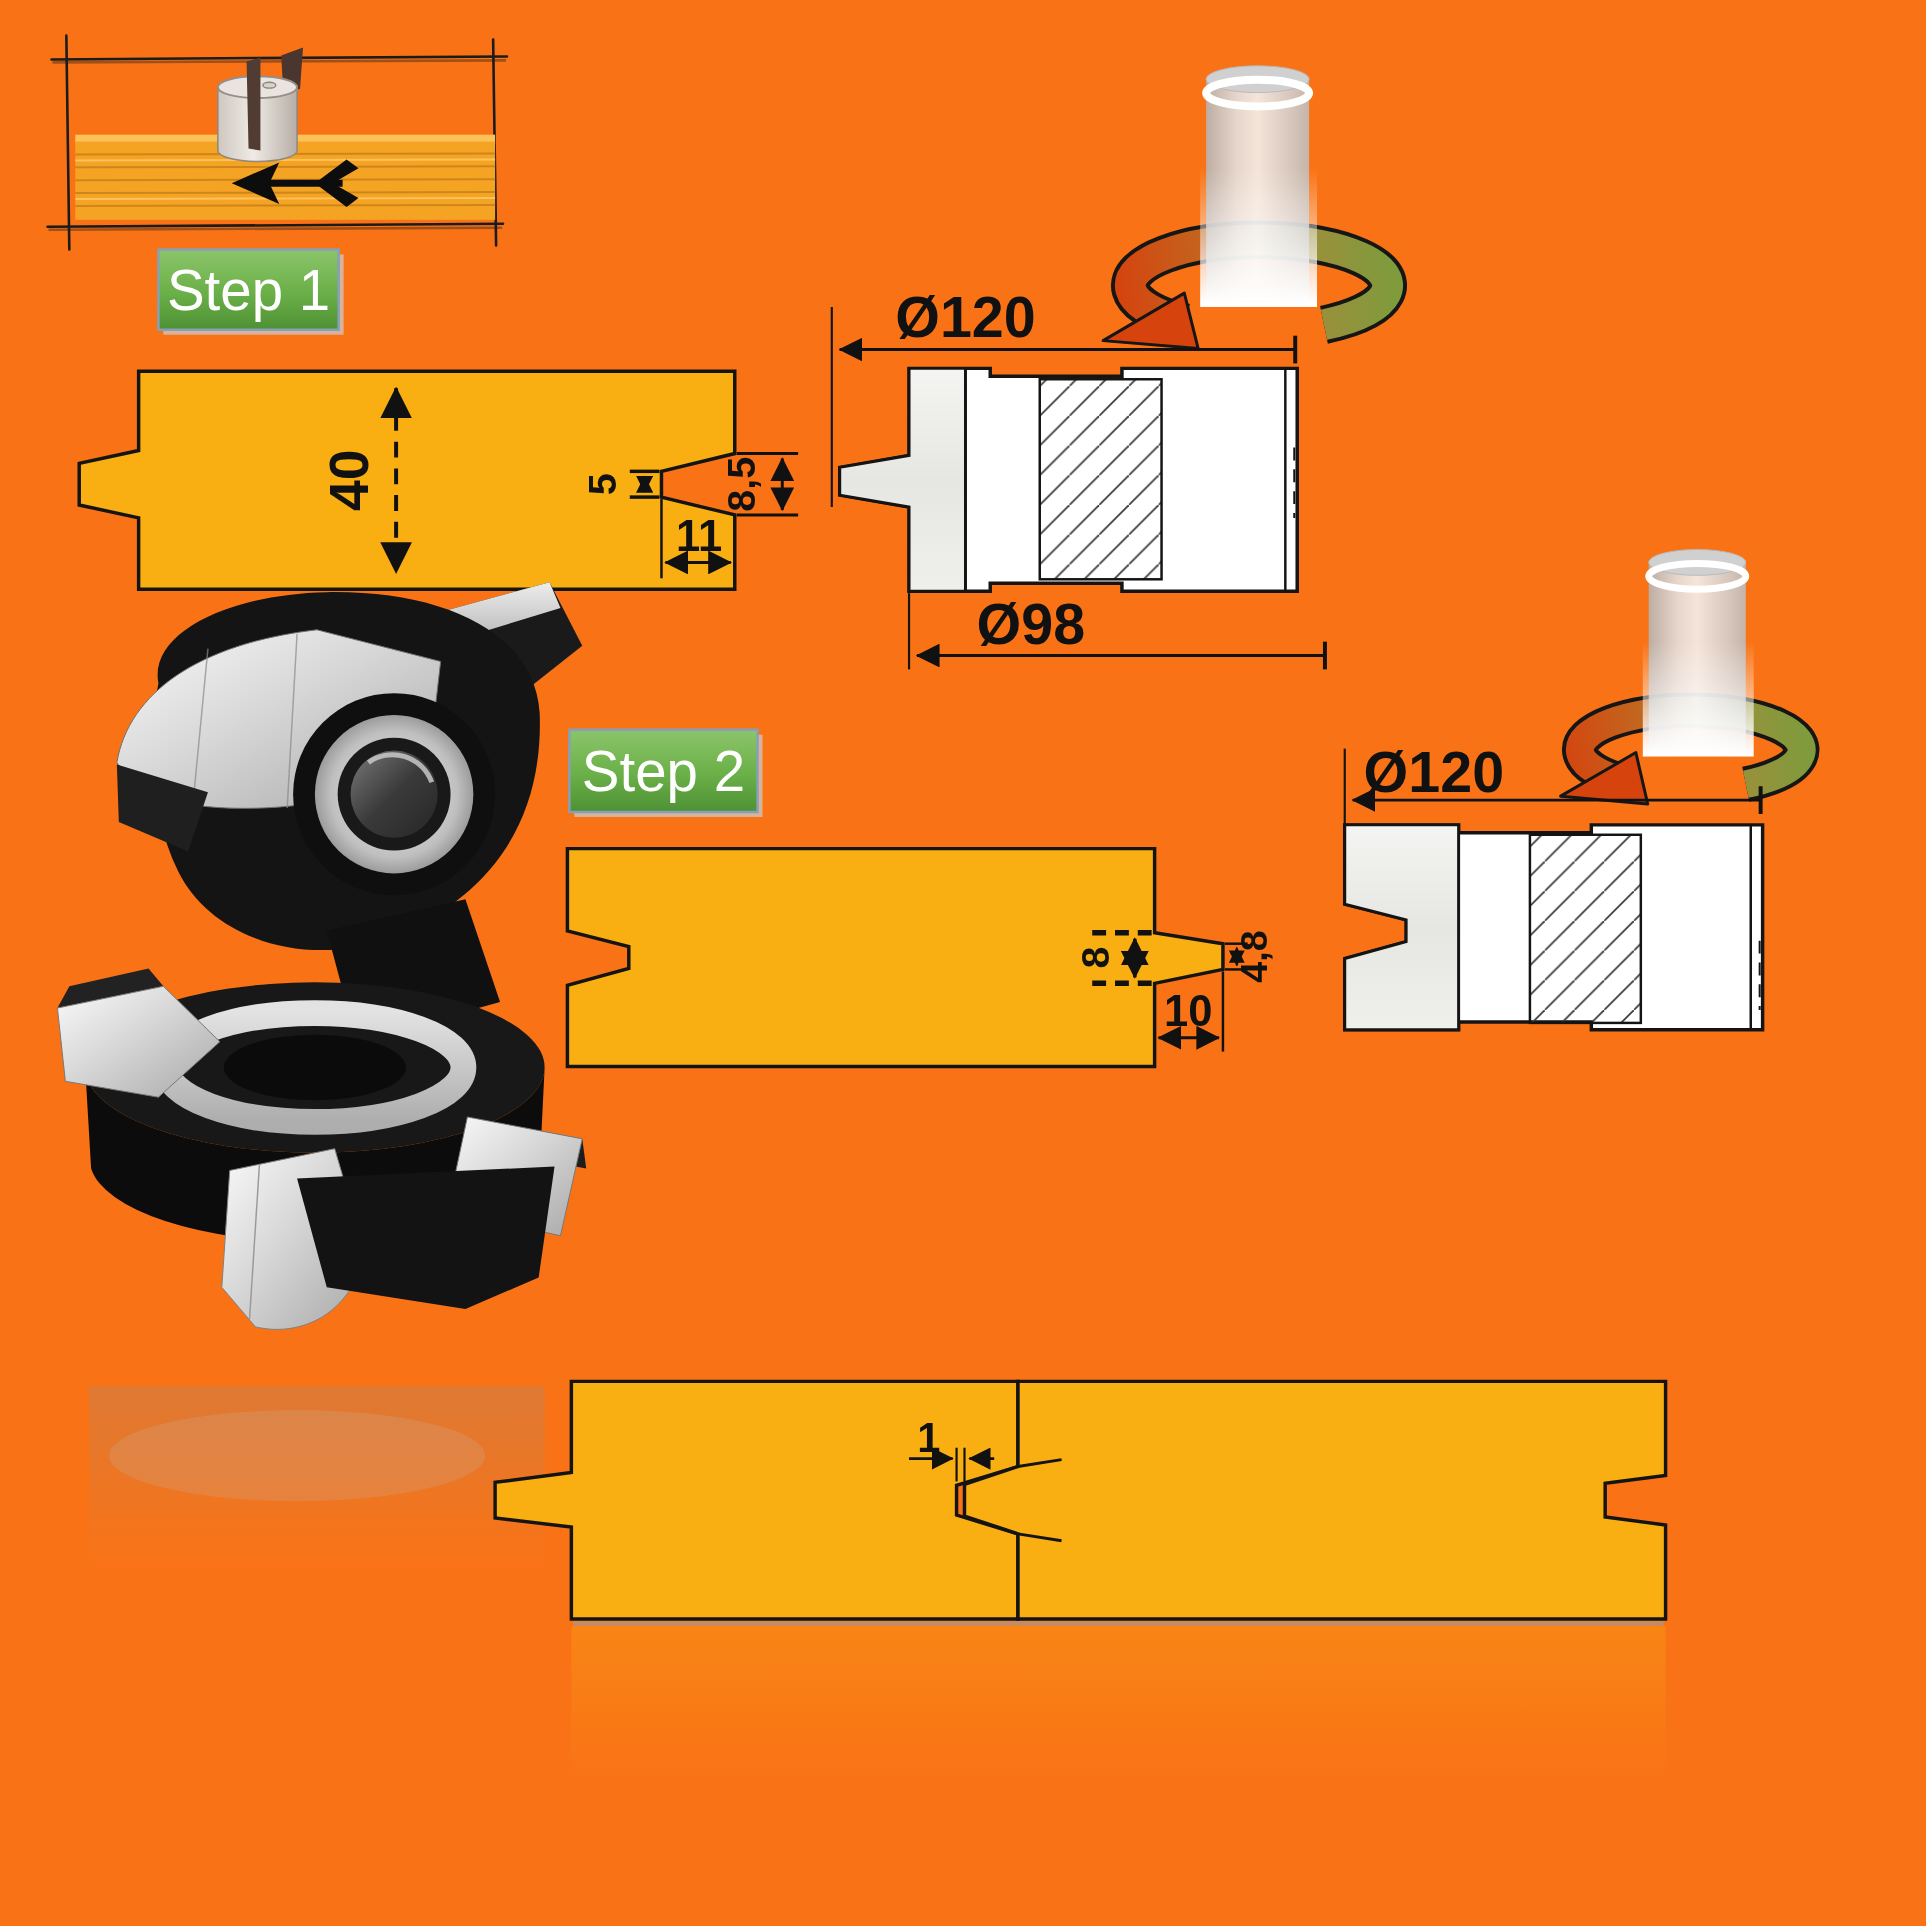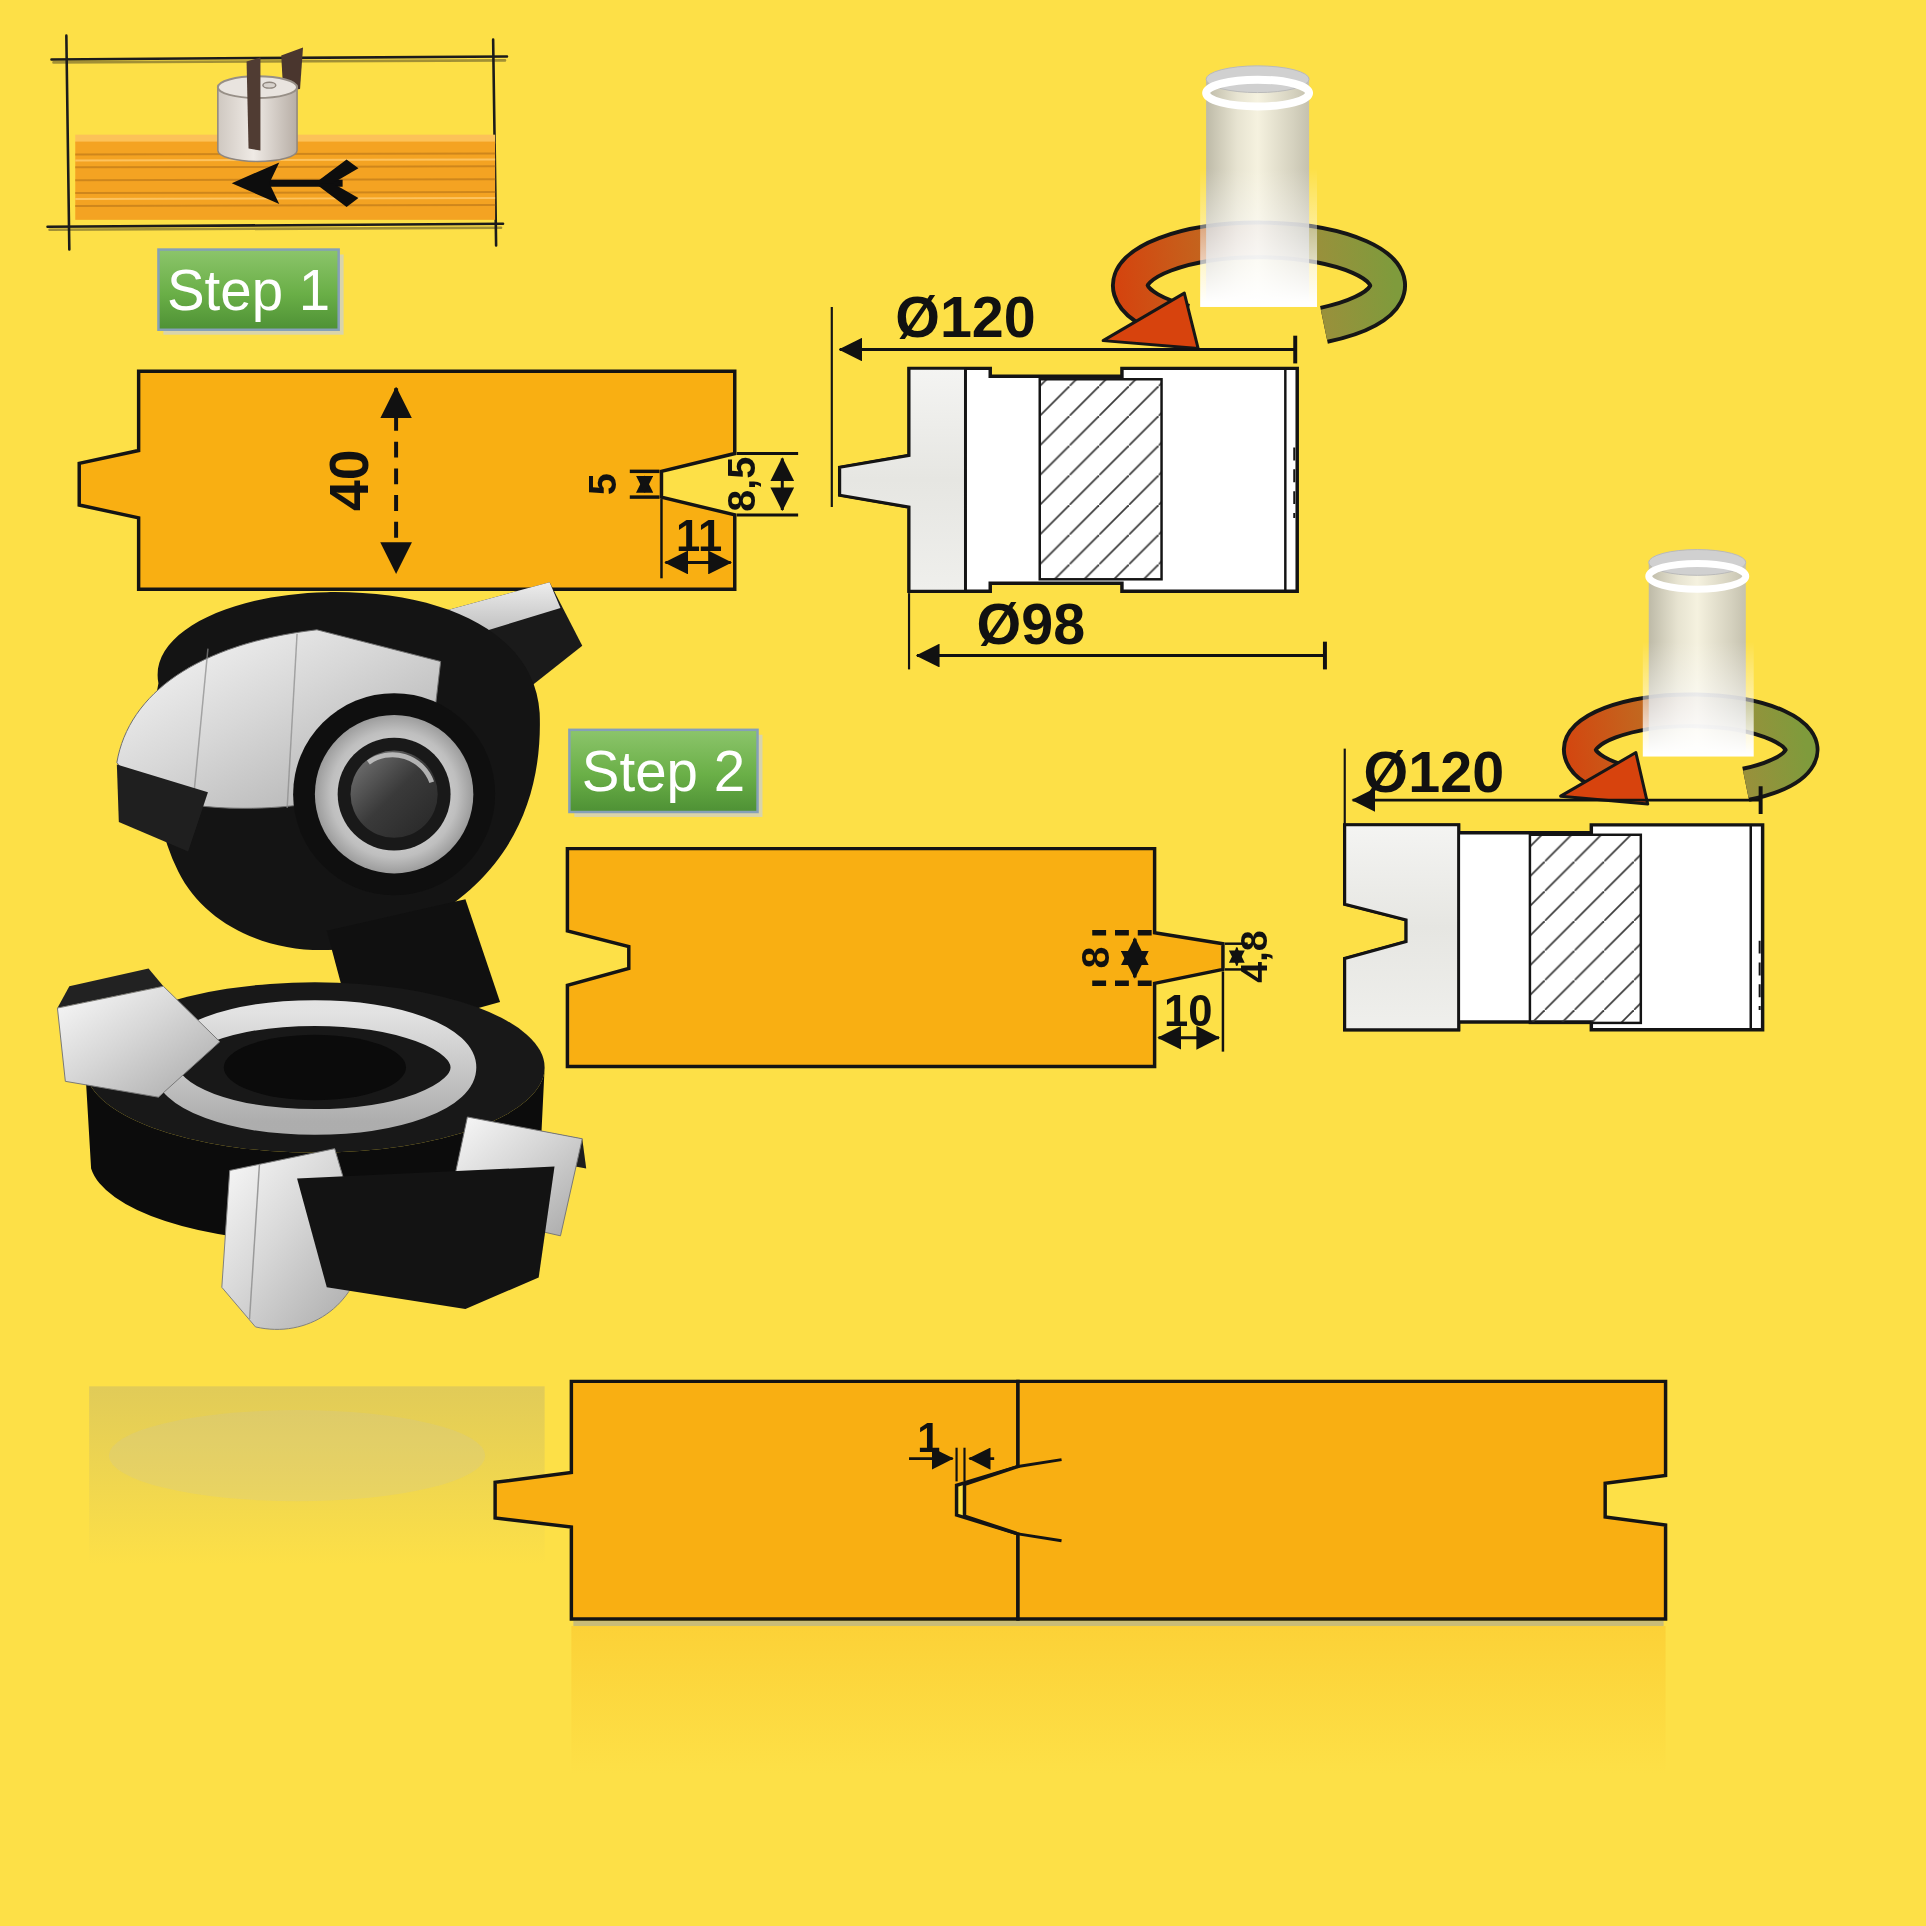--- a/index.html
+++ b/index.html
@@ -1,16 +1,16 @@
 <!DOCTYPE html>
 <html><head>
 <meta charset="utf-8">
 <style>
   html,body{margin:0;padding:0;background:#ffffff;}
-  #canvas{position:relative;width:1927px;height:1927px;background:#fde047;overflow:hidden;
+  #canvas{position:relative;width:1927px;height:1927px;background:#f97316;overflow:hidden;
           font-family:"Liberation Sans",sans-serif;}
   #scene{position:absolute;left:0;top:0;}
   .dimtxt{font-family:"Liberation Sans",sans-serif;font-weight:700;fill:#111111;}
   .steptxt{font-family:"Liberation Sans",sans-serif;font-weight:400;fill:#ffffff;}
 </style>
 </head>
 <body>
 
 <div id="canvas">
 <svg id="scene" width="1927" height="1927" viewBox="0 0 1946 1946" xmlns="http://www.w3.org/2000/svg">

